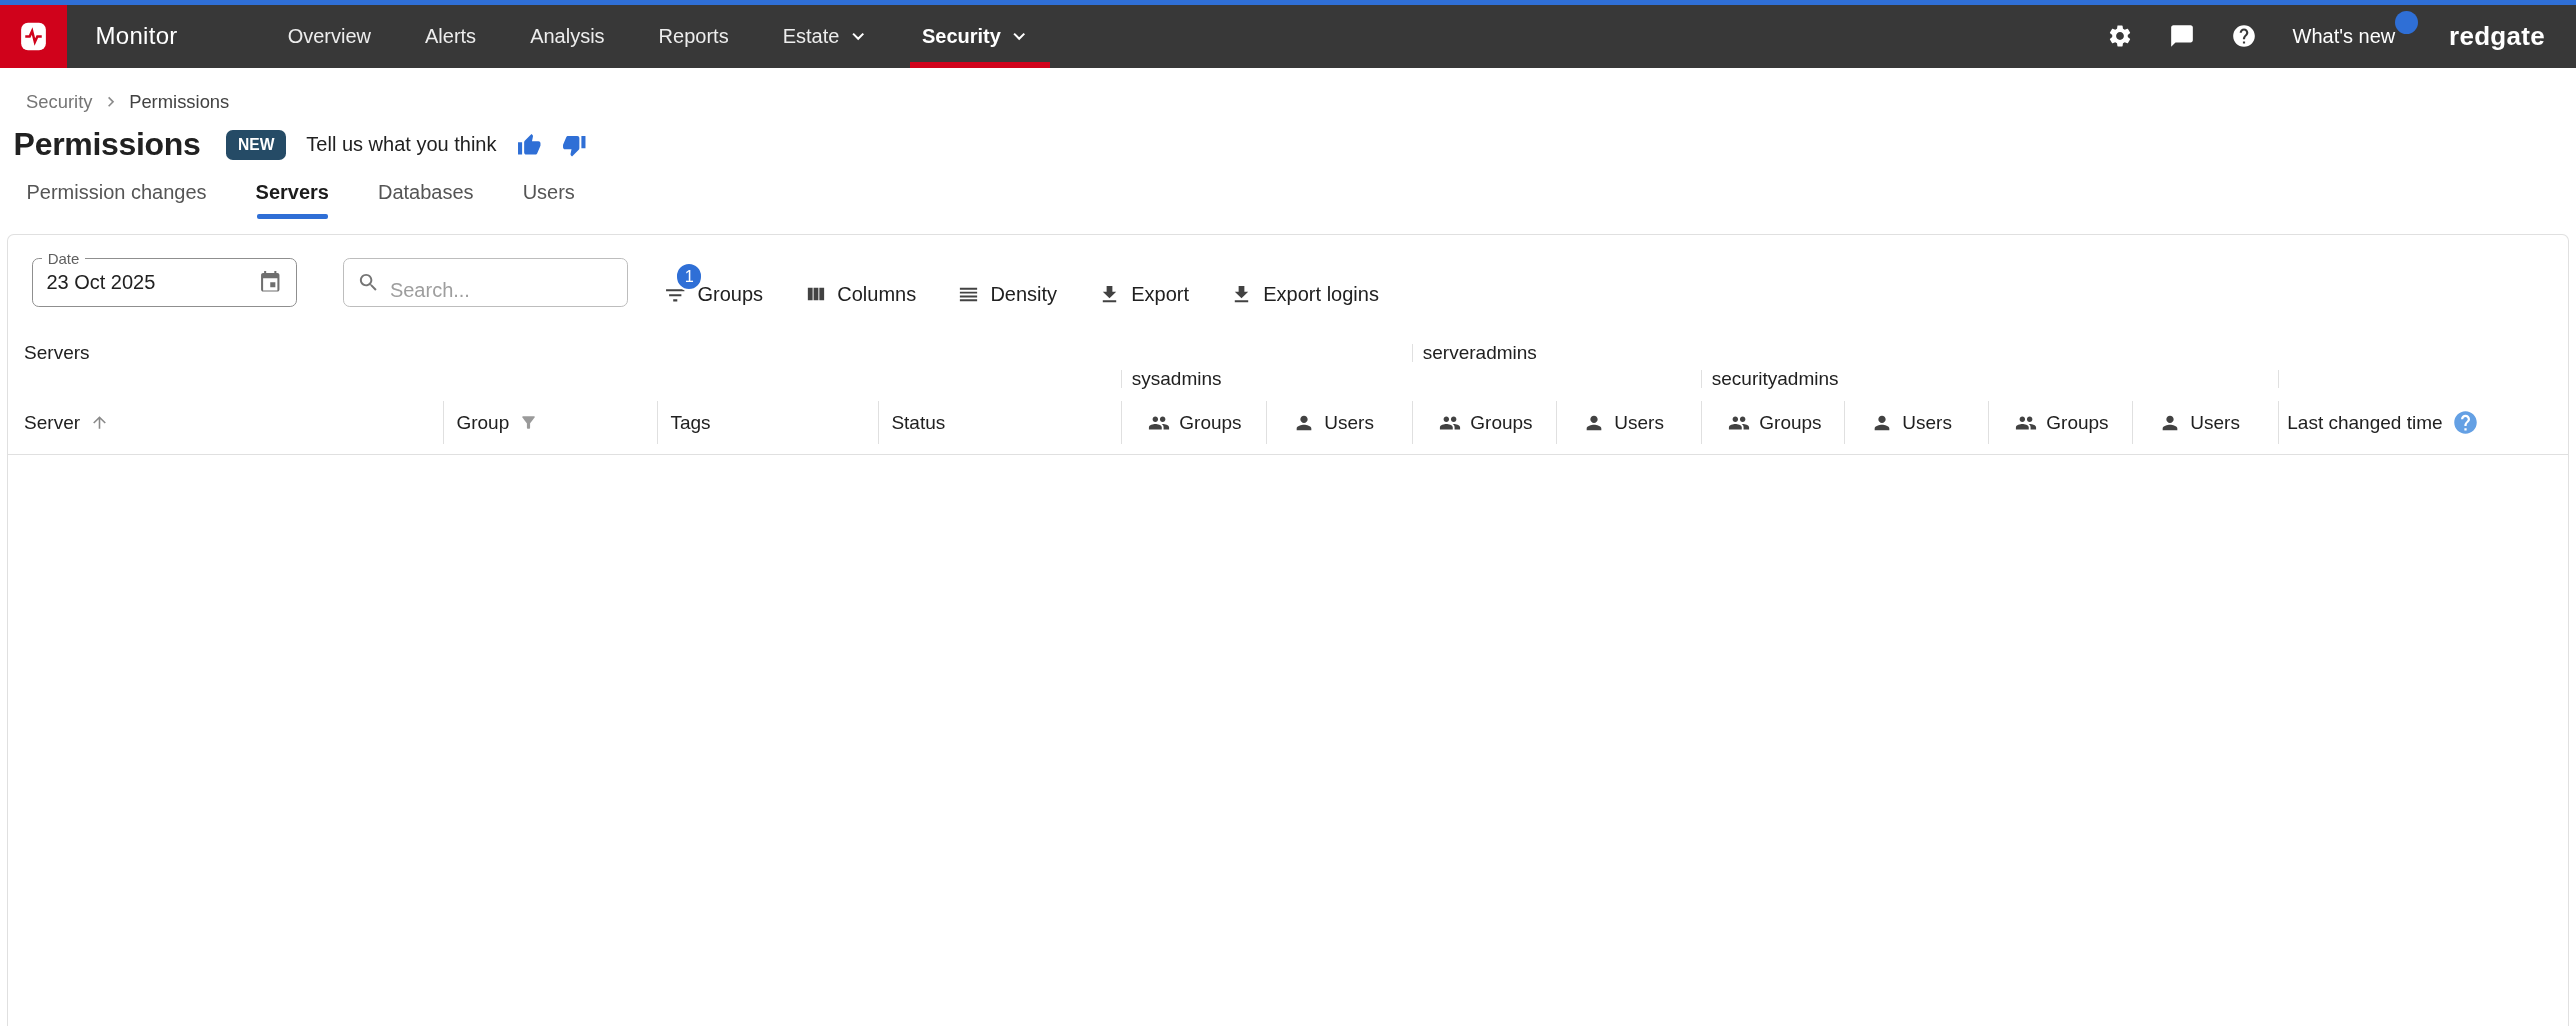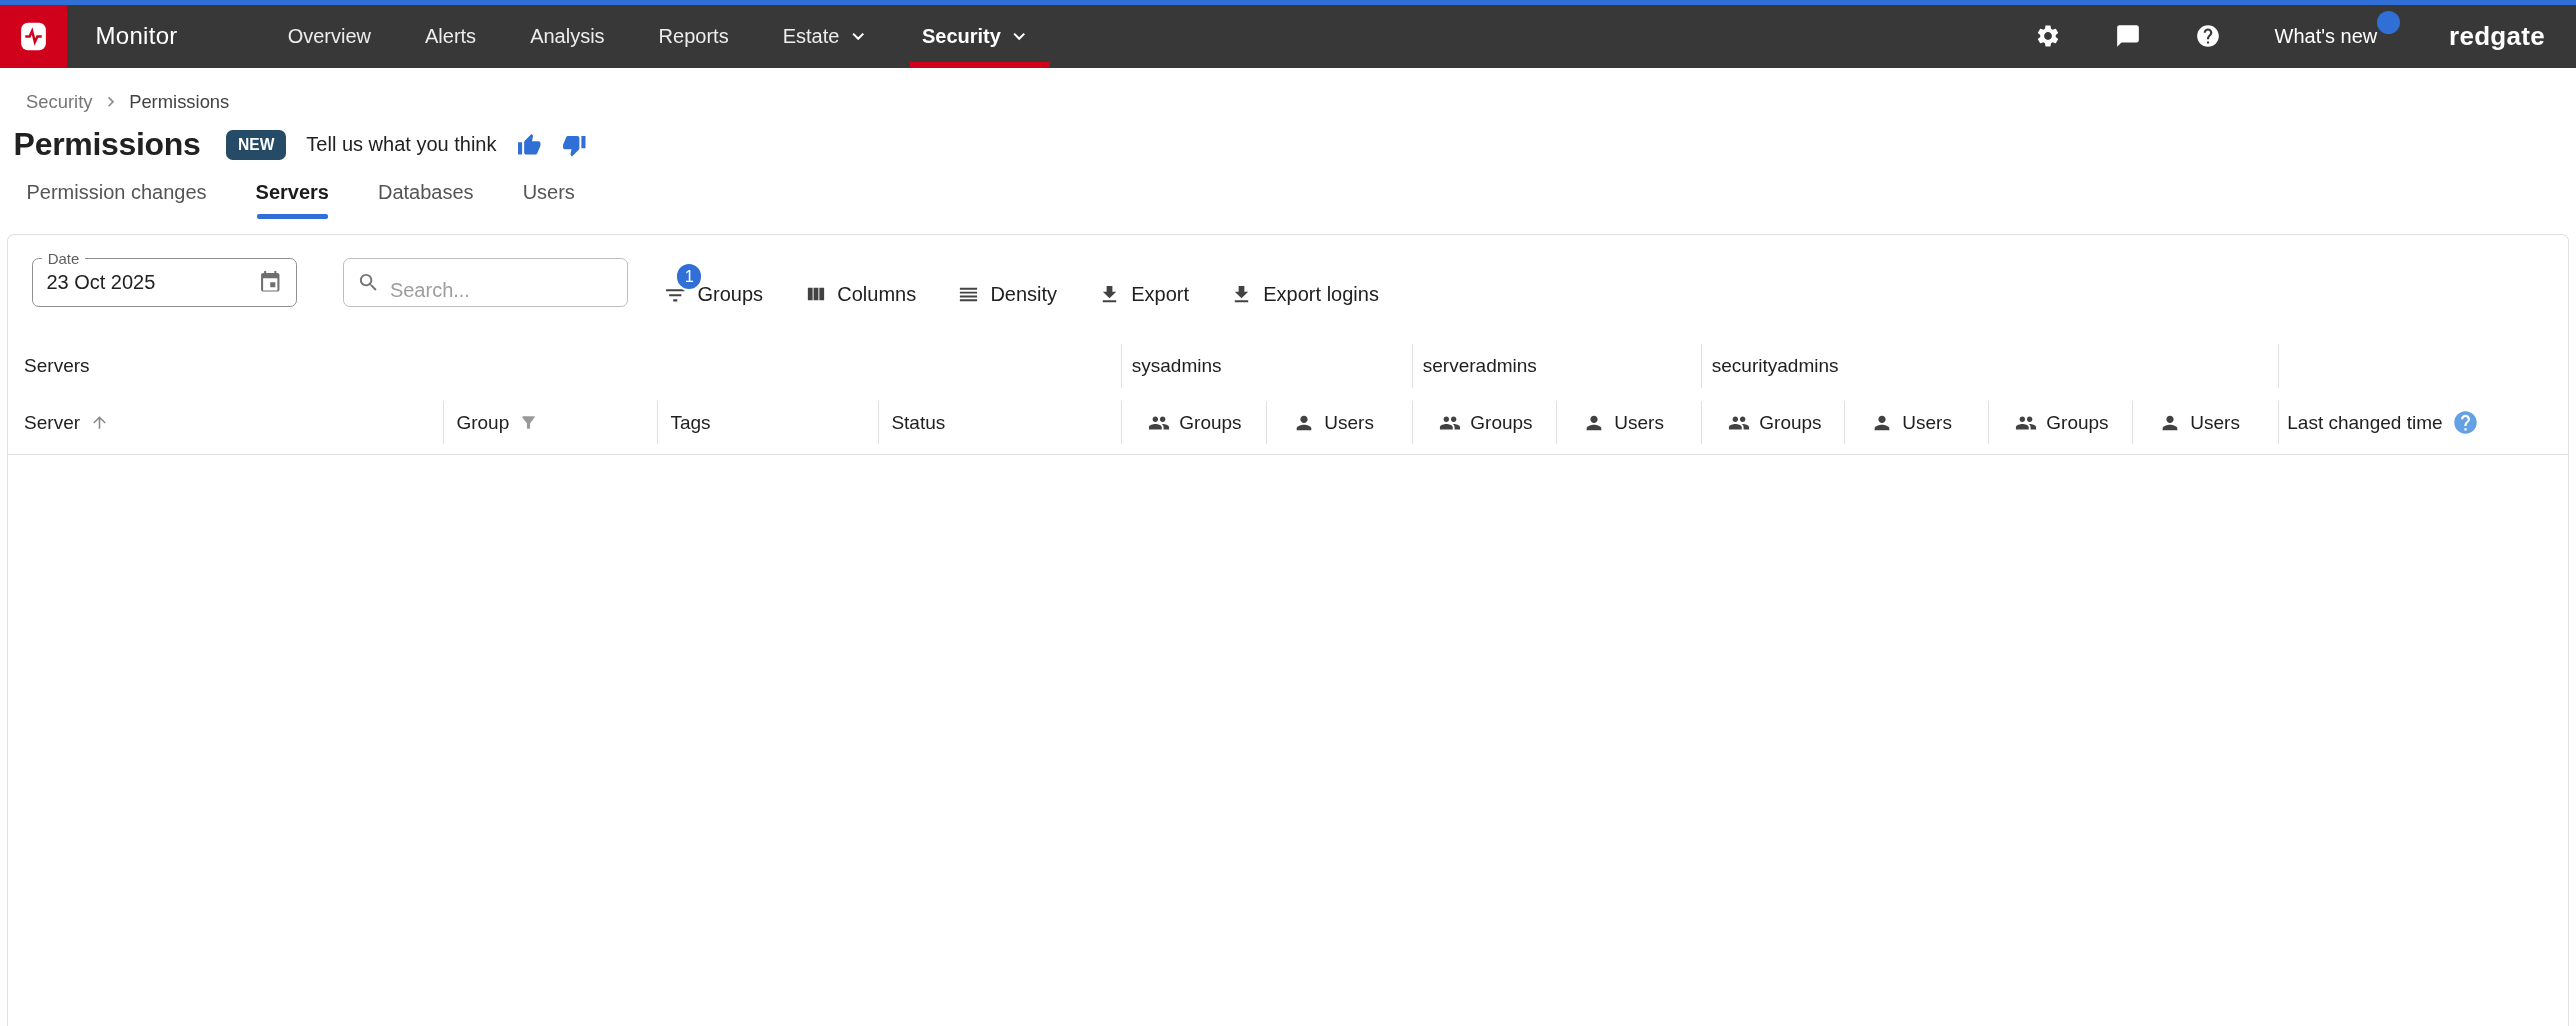--- a/index.html
+++ b/index.html
@@ -9,21 +9,21 @@
   .top-strip { height: 4.8px; background: #2f6fd6; }
 
   
   .nav { height: 63px; background: #383838; display: flex; align-items: center; color: #fff; }
   .logo-box { width: 67px; height: 63px; background: #d0021b; display: flex; align-items: center; justify-content: center; flex: none; }
   .product { font-size: 24px; font-weight: 500; margin-left: 28.5px; margin-right: 110px; letter-spacing: 0.3px; }
   .nav-items { display: flex; align-items: stretch; gap: 54px; font-size: 20px; color: #ededed; height: 100%; }
   .nav-item { display: flex; align-items: center; gap: 8.2px; position: relative; cursor: pointer; }
   .nav-item.active { font-weight: 700; color: #fff; }
   .nav-item.active::after { content: ""; position: absolute; bottom: 0; left: -12.2px; right: -20.4px; height: 5.4px; background: #d0021b; }
-  .nav-right { margin-left: auto; display: flex; align-items: center; gap: 54px; padding-right: 31px; }
+  .nav-right { margin-left: auto; display: flex; align-items: center; gap: 36px; padding-right: 31px; }
   .nav-icon { display: flex; align-items: center; cursor: pointer; }
   .whats-new { font-size: 20px; position: relative; cursor: pointer; padding-right: 17.7px; }
   .whats-new-dot { position: absolute; top: -13.6px; right: -5.4px; width: 23px; height: 23px; border-radius: 50%; background: #2f6fd6; }
   .brand { font-size: 26px; font-weight: 700; letter-spacing: 0.3px; }
 
   
   .crumbs { display: flex; align-items: center; gap: 9.5px; padding: 23px 0 0 26px; font-size: 18.4px; color: #757575; }
   .crumb-current { color: #424242; }
   .title-row { display: flex; align-items: center; gap: 20.4px; padding: 13.6px 0 0 13.6px; }
   h1 { font-size: 32px; font-weight: 700; letter-spacing: -0.3px; }
@@ -236,22 +236,22 @@
               <path d="M19 9h-4V3H9v6H5l7 7 7-7zM5 18v2h14v-2H5z"></path>
             </svg>
           </span>
         <span>Export logins</span>
       </div>
     </div>
   </div>
 
   <div class="tgrid group-row">
     <div class="gcell servers">Servers</div>
+    <div class="gcell g-srv div">serveradmins</div>
     <div class="gcell g-sys div">sysadmins</div>
-    <div class="gcell g-srv div">serveradmins</div>
     <div class="gcell g-sec div">securityadmins</div>
     <div class="gcell g-spacer div"></div>
   </div>
 
   <div class="tgrid header-row">
     <div class="hcell first">
       <span>Server</span>
       <span class="icon">
           <svg viewBox="0 0 24 24" width="19" height="19" fill="#8a8a8a">
             <path d="M4 12l1.41 1.41L11 7.83V20h2V7.83l5.58 5.59L20 12l-8-8-8 8z"></path>

